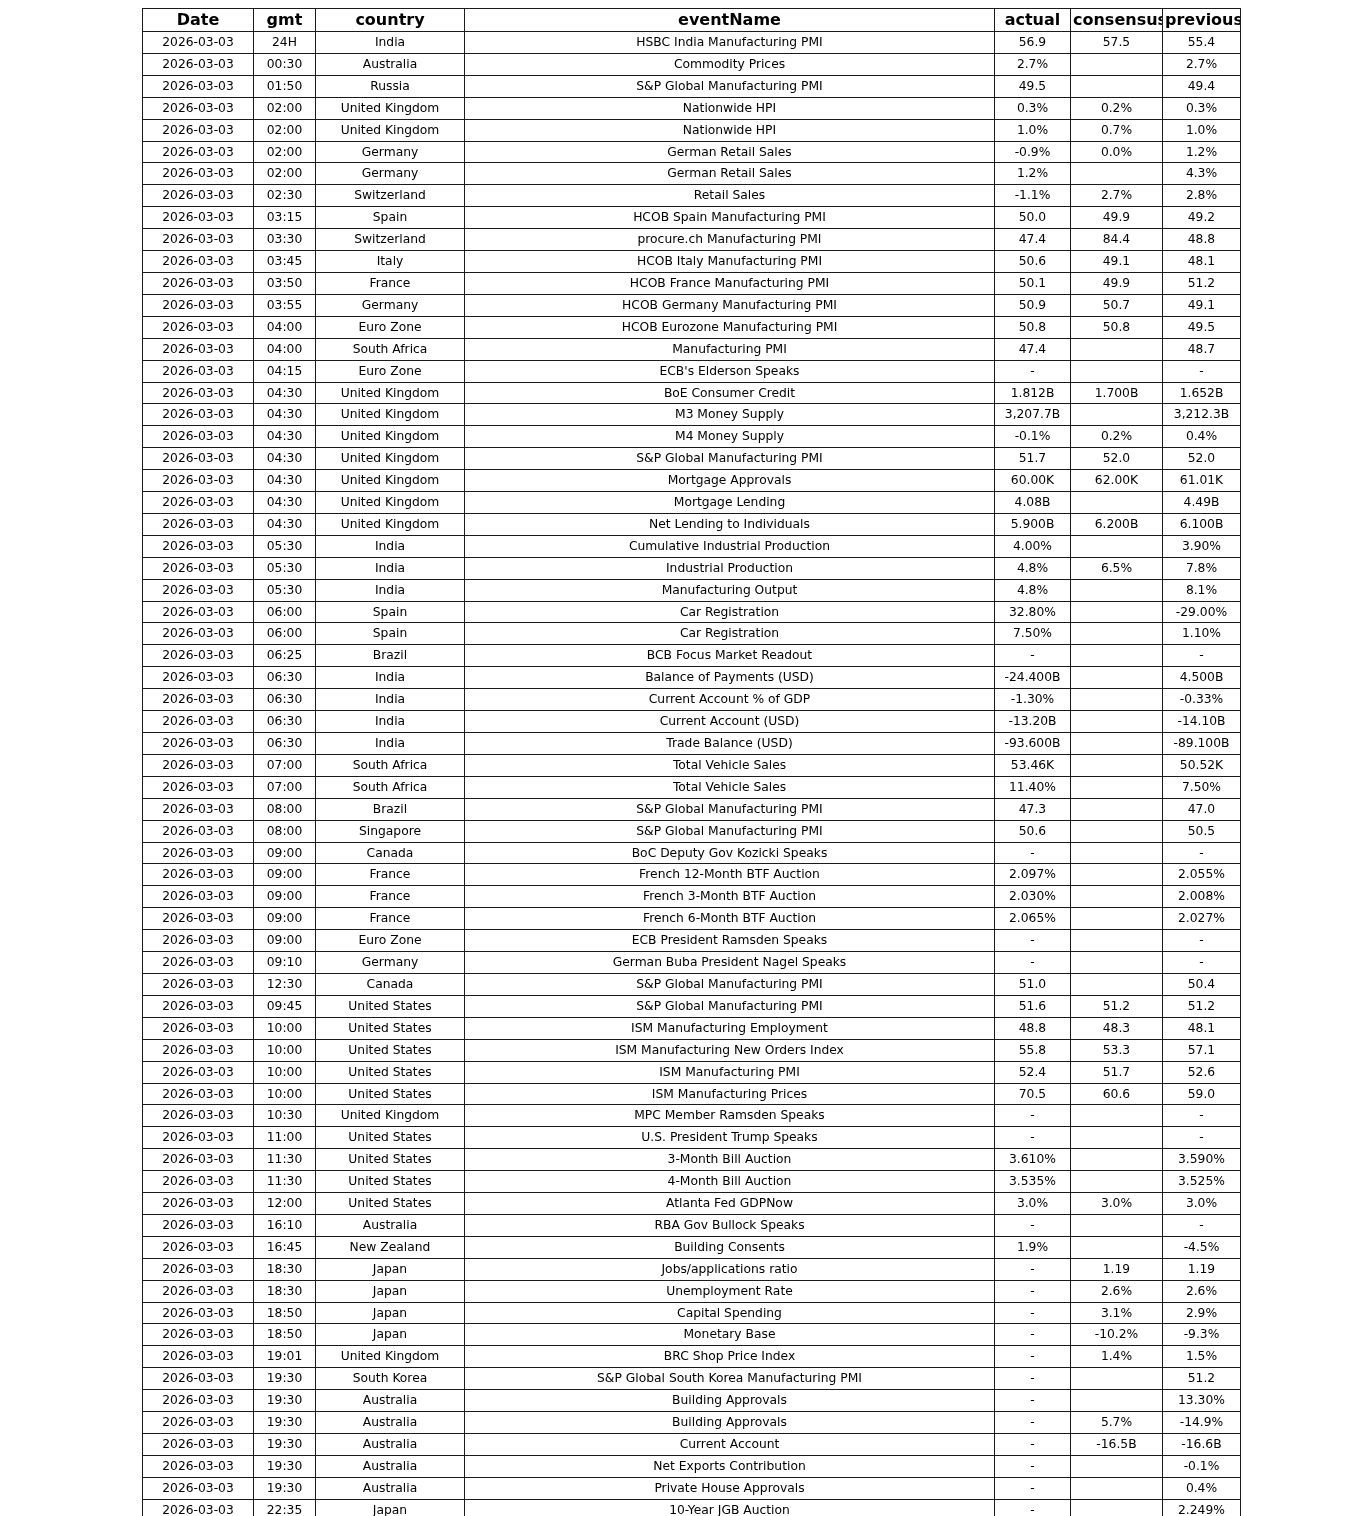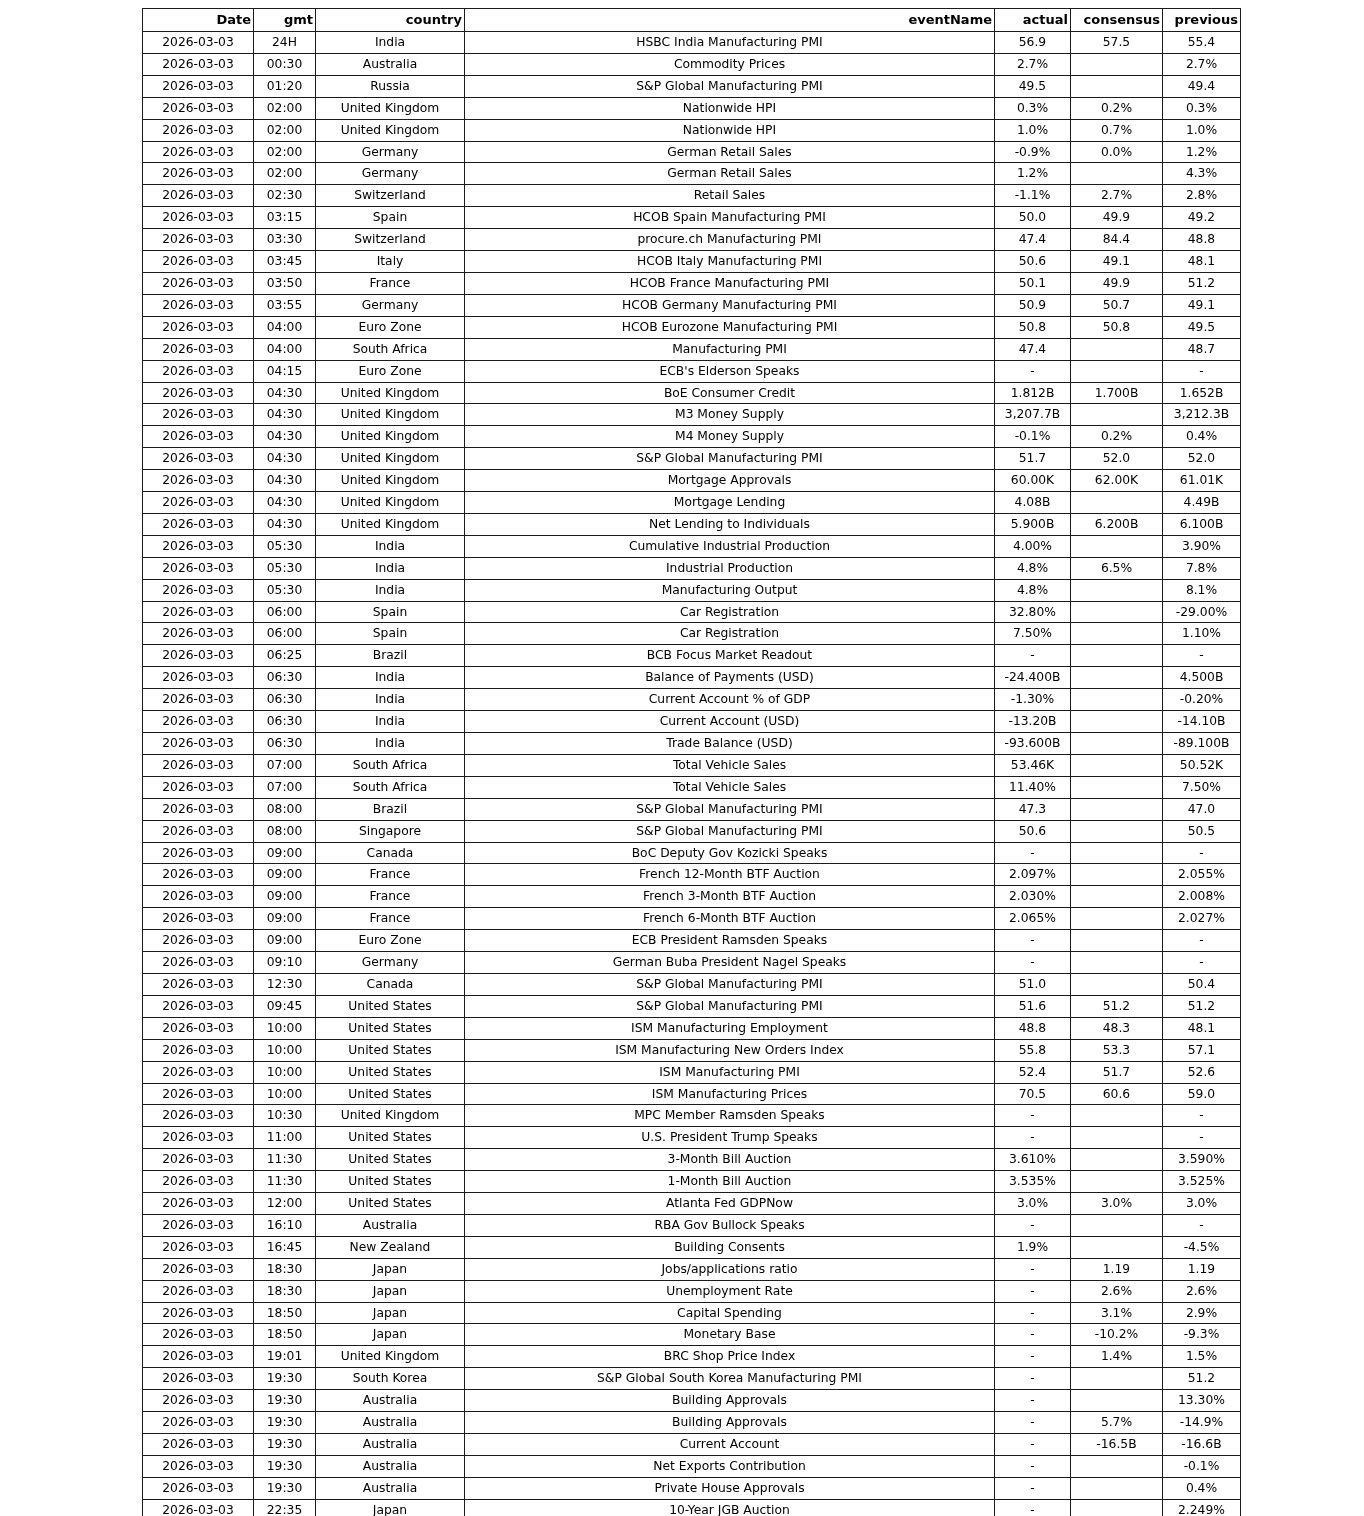--- a/index.html
+++ b/index.html
@@ -35,22 +35,21 @@
     padding: 0 2px;
     height: 20.9px;
     line-height: 20.9px;
     white-space: nowrap;
     overflow: hidden;
   }
   table.calendar thead th {
     font-weight: bold;
     height: 22px;
     line-height: 22px;
-    font-size: 13px;
-    text-align: right;
+    font-size: 16px;
   }
   col.c-date     { width: 111px; }
   col.c-gmt      { width: 62px;  }
   col.c-country  { width: 149px; }
   col.c-event    { width: 530px; }
   col.c-actual   { width: 76px;  }
   col.c-consensus{ width: 92px;  }
   col.c-previous { width: 78px;  }
 </style>
 </head>
@@ -92,21 +91,21 @@
           <td>2026-03-03</td>
           <td>00:30</td>
           <td>Australia</td>
           <td>Commodity Prices</td>
           <td>2.7%</td>
           <td></td>
           <td>2.7%</td>
         </tr>
         <tr>
           <td>2026-03-03</td>
-          <td>01:20</td>
+          <td>01:50</td>
           <td>Russia</td>
           <td>S&amp;P Global Manufacturing PMI</td>
           <td>49.5</td>
           <td></td>
           <td>49.4</td>
         </tr>
         <tr>
           <td>2026-03-03</td>
           <td>02:00</td>
           <td>United Kingdom</td>
@@ -349,21 +348,21 @@
           <td></td>
           <td>4.500B</td>
         </tr>
         <tr>
           <td>2026-03-03</td>
           <td>06:30</td>
           <td>India</td>
           <td>Current Account % of GDP</td>
           <td>-1.30%</td>
           <td></td>
-          <td>-0.20%</td>
+          <td>-0.33%</td>
         </tr>
         <tr>
           <td>2026-03-03</td>
           <td>06:30</td>
           <td>India</td>
           <td>Current Account (USD)</td>
           <td>-13.20B</td>
           <td></td>
           <td>-14.10B</td>
         </tr>
@@ -544,21 +543,21 @@
           <td>United States</td>
           <td>3-Month Bill Auction</td>
           <td>3.610%</td>
           <td></td>
           <td>3.590%</td>
         </tr>
         <tr>
           <td>2026-03-03</td>
           <td>11:30</td>
           <td>United States</td>
-          <td>1-Month Bill Auction</td>
+          <td>4-Month Bill Auction</td>
           <td>3.535%</td>
           <td></td>
           <td>3.525%</td>
         </tr>
         <tr>
           <td>2026-03-03</td>
           <td>12:00</td>
           <td>United States</td>
           <td>Atlanta Fed GDPNow</td>
           <td>3.0%</td>

